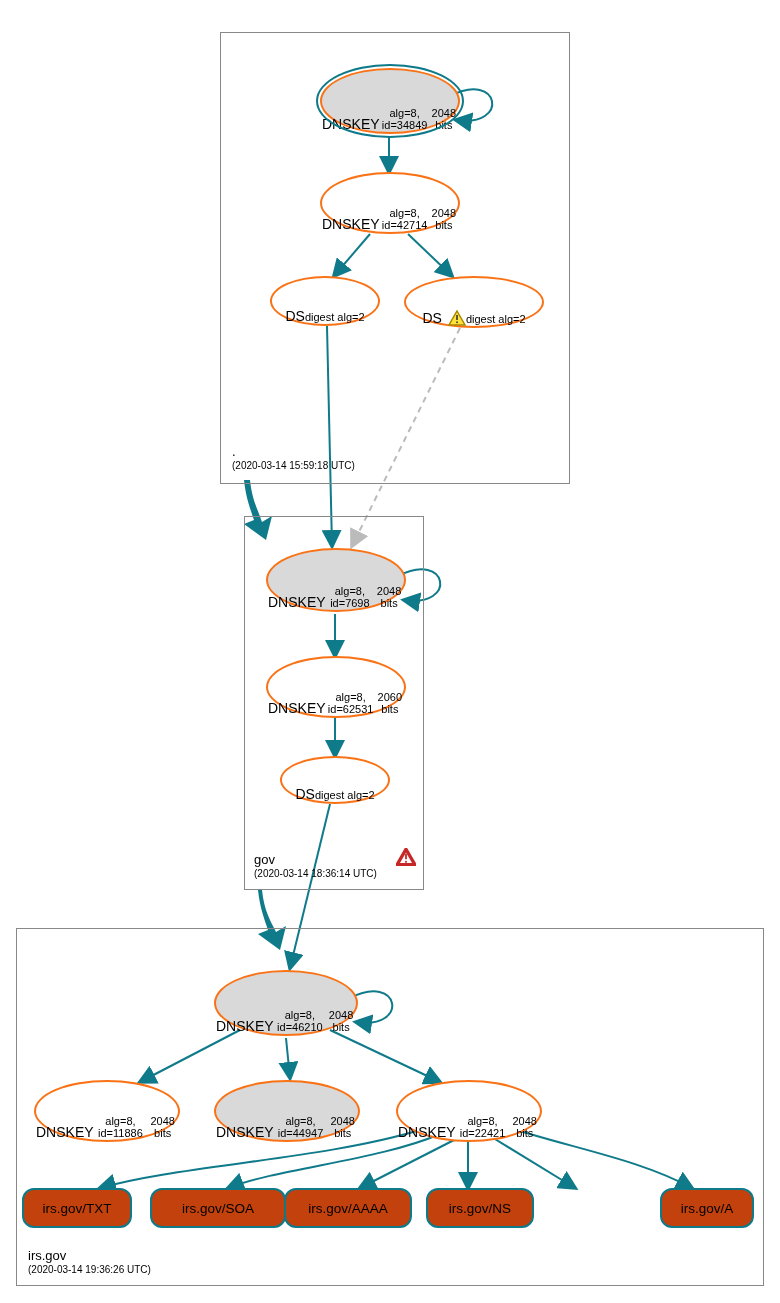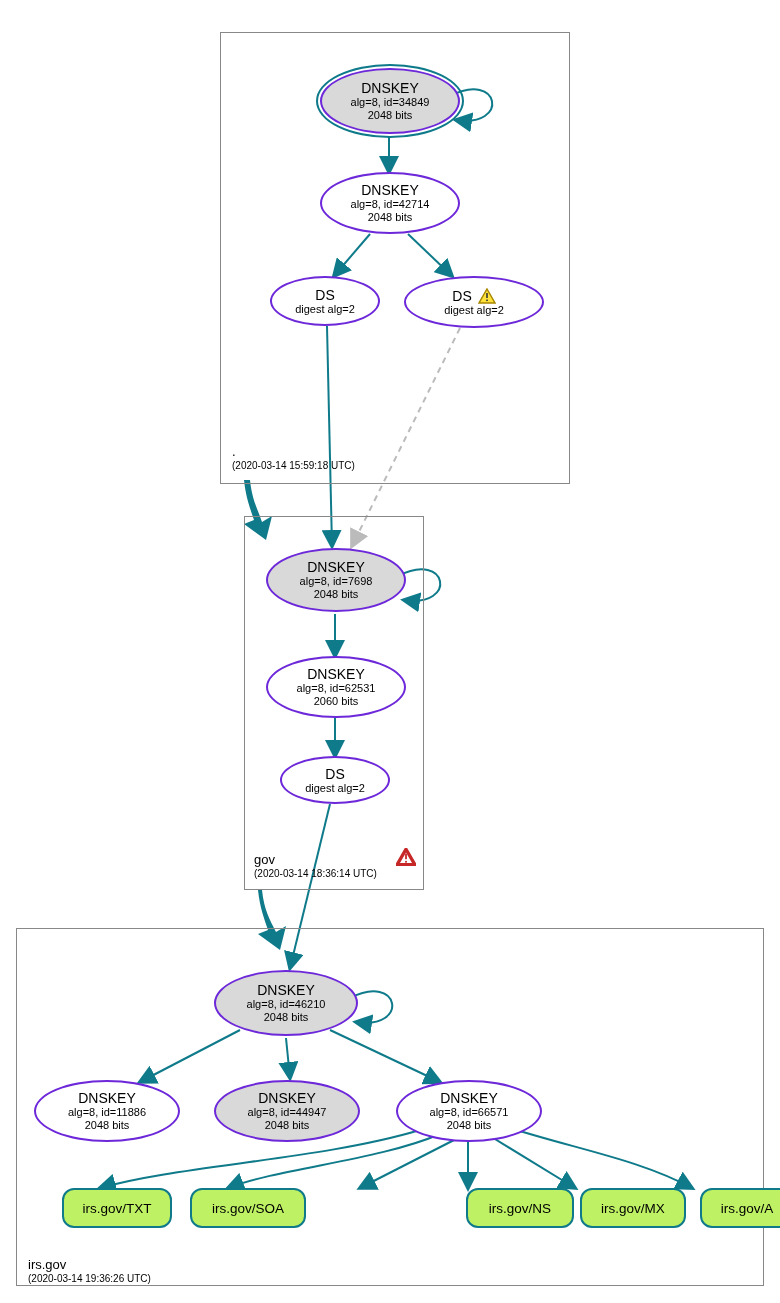--- a/index.html
+++ b/index.html
@@ -29,26 +29,26 @@
     color: #000;
     line-height: 1.2;
   }
   .zone-label .ts {
     font-size: 10px;
   }
 
   .node {
     position: absolute;
     box-sizing: border-box;
-    border: 2px solid #6d28d9;
+    border: 2px solid #f97316;
     border-radius: 50%;
     background: #ffffff;
     display: flex;
-    flex-direction: column;
-    align-items: center;
+    flex-direction: row;
+    align-items: flex-end;
     justify-content: center;
     text-align: center;
     line-height: 1.15;
   }
   .node.gray { background: #d9d9d9; }
   .node.double::after {
     content: "";
     position: absolute;
     top: -6px; left: -6px; right: -6px; bottom: -6px;
     border: 2px solid #0e7a8a;
@@ -60,28 +60,27 @@
   }
   .node .sub {
     font-size: 11px;
   }
 
   .rrbox {
     position: absolute;
     box-sizing: border-box;
     border: 2px solid #0e7a8a;
     border-radius: 12px;
-    background: #bef264;
+    background: #c2410c;
     display: flex;
     align-items: center;
     justify-content: center;
     font-size: 13.5px;
     height: 40px;
     padding: 0 8px;
-    margin-left: 40px;
   }
 
   .warn-tri {
     position: absolute;
     width: 18px; height: 16px;
   }
   .warn-yellow svg path.tri { fill: #ffe23a; stroke: #a88700; stroke-width: 1.5; }
   .warn-red svg path.tri { fill: #ffffff; stroke: #c62828; stroke-width: 3; }
   .warn-tri .bang { fill: #333; }
   .warn-red .bang { fill: #c62828; }
@@ -209,21 +208,21 @@
     <div class="sub">alg=8, id=62531</div>
     <div class="sub">2060 bits</div>
   </div>
 
   <div class="node" style="left:280px; top:756px; width:110px; height:48px;">
     <div class="title">DS</div>
     <div class="sub">digest alg=2</div>
   </div>
 
   <div class="zone-box" style="left:16px; top:928px; width:748px; height:358px;"></div>
-  <div class="zone-label" style="left:28px; top:1248px;margin-top:9px;">
+  <div class="zone-label" style="left:28px; top:1248px;">
     <div>irs.gov</div>
     <div class="ts">(2020-03-14 19:36:26 UTC)</div>
   </div>
 
   <div class="node gray" style="left:214px; top:970px; width:144px; height:66px;">
     <div class="title">DNSKEY</div>
     <div class="sub">alg=8, id=46210</div>
     <div class="sub">2048 bits</div>
   </div>
 
@@ -234,33 +233,33 @@
   </div>
 
   <div class="node gray" style="left:214px; top:1080px; width:146px; height:62px;">
     <div class="title">DNSKEY</div>
     <div class="sub">alg=8, id=44947</div>
     <div class="sub">2048 bits</div>
   </div>
 
   <div class="node" style="left:396px; top:1080px; width:146px; height:62px;">
     <div class="title">DNSKEY</div>
-    <div class="sub">alg=8, id=66571</div>
+    <div class="sub">alg=8, id=22421</div>
     <div class="sub">2048 bits</div>
   </div>
 
   <div class="rrbox" style="left:22px;  top:1188px; width:110px;">
       <span>irs.gov/TXT</span>
     </div>
-  <div class="rrbox" style="left:150px; top:1188px; width:116px;">
+  <div class="rrbox" style="left:150px; top:1188px; width:136px;">
       <span>irs.gov/SOA</span>
+    </div>
+  <div class="rrbox" style="left:284px; top:1188px; width:128px;">
+      <span>irs.gov/AAAA</span>
     </div>
   <div class="rrbox" style="left:426px; top:1188px; width:108px;">
       <span>irs.gov/NS</span>
     </div>
-  <div class="rrbox" style="left:540px; top:1188px; width:106px;">
-      <span>irs.gov/MX</span>
-    </div>
   <div class="rrbox" style="left:660px; top:1188px; width:94px;">
       <span>irs.gov/A</span>
     </div>
 
 </div>
 
 </body></html>

